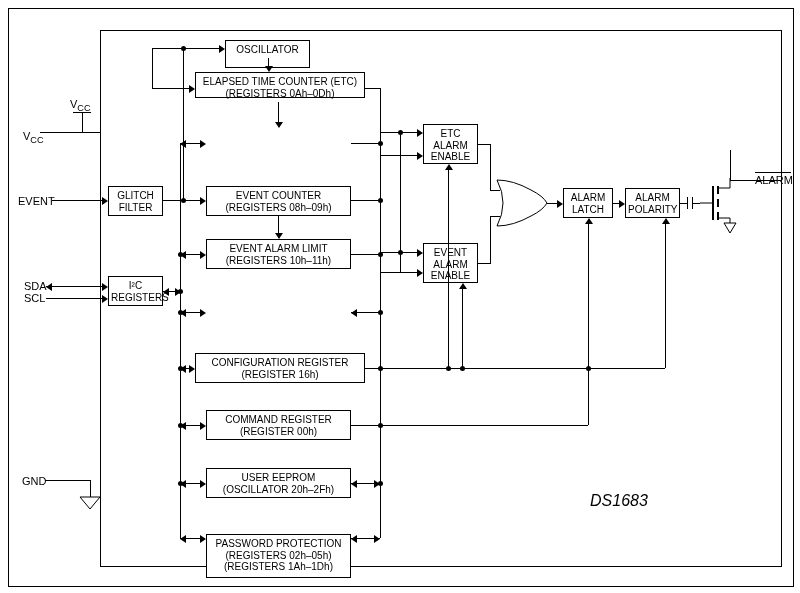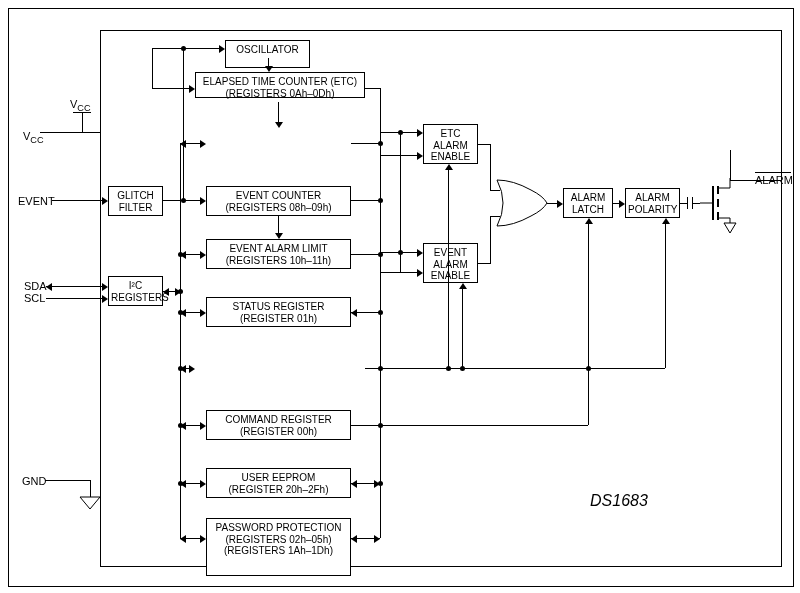--- a/index.html
+++ b/index.html
@@ -60,30 +60,30 @@
 
   <div class="blk" style="left:195px;top:72px;width:170px;height:26px">
     <span>ELAPSED TIME COUNTER (ETC)</span><br><span>(REGISTERS 0Ah–0Dh)</span>
   </div>
   <div class="blk" style="left:206px;top:186px;width:145px;height:30px">
     <span>EVENT COUNTER</span><br><span>(REGISTERS 08h–09h)</span>
   </div>
   <div class="blk" style="left:206px;top:239px;width:145px;height:30px">
     <span>EVENT ALARM LIMIT</span><br><span>(REGISTERS 10h–11h)</span>
   </div>
-  <div class="blk" style="left:206px;top:297px;width:145px;height:30px">
-    <span>STATUS REGISTER</span><br><span>(REGISTER 01h)</span>
+  <div class="blk" style="left:195px;top:353px;width:170px;height:30px">
+    <span>CONFIGURATION REGISTER</span><br><span>(REGISTER 16h)</span>
   </div>
   <div class="blk" style="left:206px;top:410px;width:145px;height:30px">
     <span>COMMAND REGISTER</span><br><span>(REGISTER 00h)</span>
   </div>
   <div class="blk" style="left:206px;top:468px;width:145px;height:30px">
-    <span>USER EEPROM</span><br><span>(REGISTER 20h–2Fh)</span>
-  </div>
-  <div class="blk" style="left:206px;top:518px;width:145px;height:58px">
+    <span>USER EEPROM</span><br><span>(OSCILLATOR 20h–2Fh)</span>
+  </div>
+  <div class="blk" style="left:206px;top:534px;width:145px;height:44px">
     <span>PASSWORD PROTECTION</span><br><span>(REGISTERS 02h–05h)</span><br><span>(REGISTERS 1Ah–1Dh)</span>
   </div>
 
   <div class="blk" style="left:423px;top:124px;width:55px;height:40px">
     <span>ETC</span><br><span>ALARM</span><br><span>ENABLE</span>
   </div>
   <div class="blk" style="left:423px;top:243px;width:55px;height:40px">
     <span>EVENT</span><br><span>ALARM</span><br><span>ENABLE</span>
   </div>
   <div class="blk" style="left:563px;top:188px;width:50px;height:30px">

